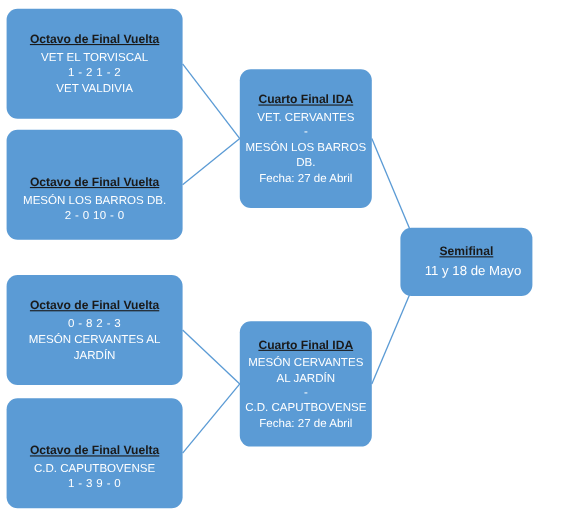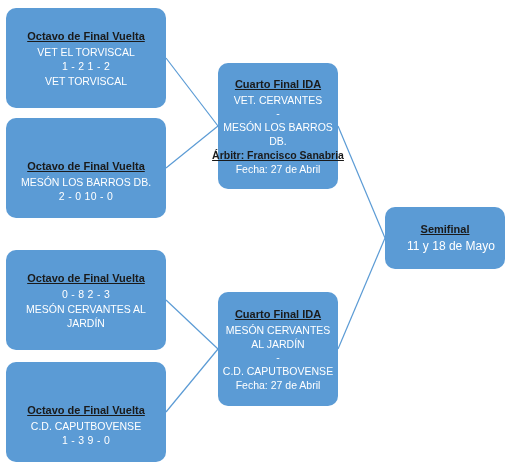--- a/index.html
+++ b/index.html
@@ -90,21 +90,21 @@
   #r16-4 { left: 6px;  top: 362px; width: 160px; height: 100px; }
 
   
   #r16-2 .inner, #r16-4 .inner { padding-top: 26px; }
 
   
   #qf-1 { left: 218px; top: 63px;  width: 120px; height: 126px; }
   #qf-2 { left: 218px; top: 292px; width: 120px; height: 114px; }
 
   
-  #sf-1 { left: 385px; top: 207px; width: 120px; height: 62px; }
+  #sf-1 { left: 364px; top: 207px; width: 120px; height: 62px; }
 
   .inner {
     width: 100%;
     display: flex;
     flex-direction: column;
     align-items: center;
     justify-content: center;
   }
 </style>
 </head>
@@ -122,21 +122,21 @@
 
     <line x1="338" y1="126" x2="385" y2="238" stroke="#5B9BD5" stroke-width="1.2"></line>
     <line x1="338" y1="349" x2="385" y2="238" stroke="#5B9BD5" stroke-width="1.2"></line>
   </svg>
 
   <div class="node" id="r16-1">
     <div class="inner">
       <div class="title">Octavo de Final Vuelta</div>
       <div class="team">VET EL TORVISCAL</div>
       <div class="score">1 - 2   1 - 2</div>
-      <div class="team">VET TORVISCAL</div>
+      <div class="team">VET VALDIVIA</div>
     </div>
   </div>
 
   <div class="node" id="r16-2">
     <div class="inner">
       <div class="title">Octavo de Final Vuelta</div>
       <div class="team">MESÓN LOS BARROS DB.</div>
       <div class="score">2 - 0   10 - 0</div>
     </div>
   </div>
@@ -156,21 +156,20 @@
       <div class="score">1 - 3   9 - 0</div>
     </div>
   </div>
 
   <div class="node" id="qf-1">
     <div class="inner">
       <div class="title">Cuarto Final IDA</div>
       <div class="team">VET. CERVANTES</div>
       <div class="sep">-</div>
       <div class="team">MESÓN LOS BARROS DB.</div>
-      <div class="referee">Árbitr: Francisco Sanabria</div>
       <div class="date">Fecha: 27 de Abril</div>
     </div>
   </div>
 
   <div class="node" id="qf-2">
     <div class="inner">
       <div class="title">Cuarto Final IDA</div>
       <div class="team">MESÓN CERVANTES AL JARDÍN</div>
       <div class="sep">-</div>
       <div class="team">C.D. CAPUTBOVENSE</div>

